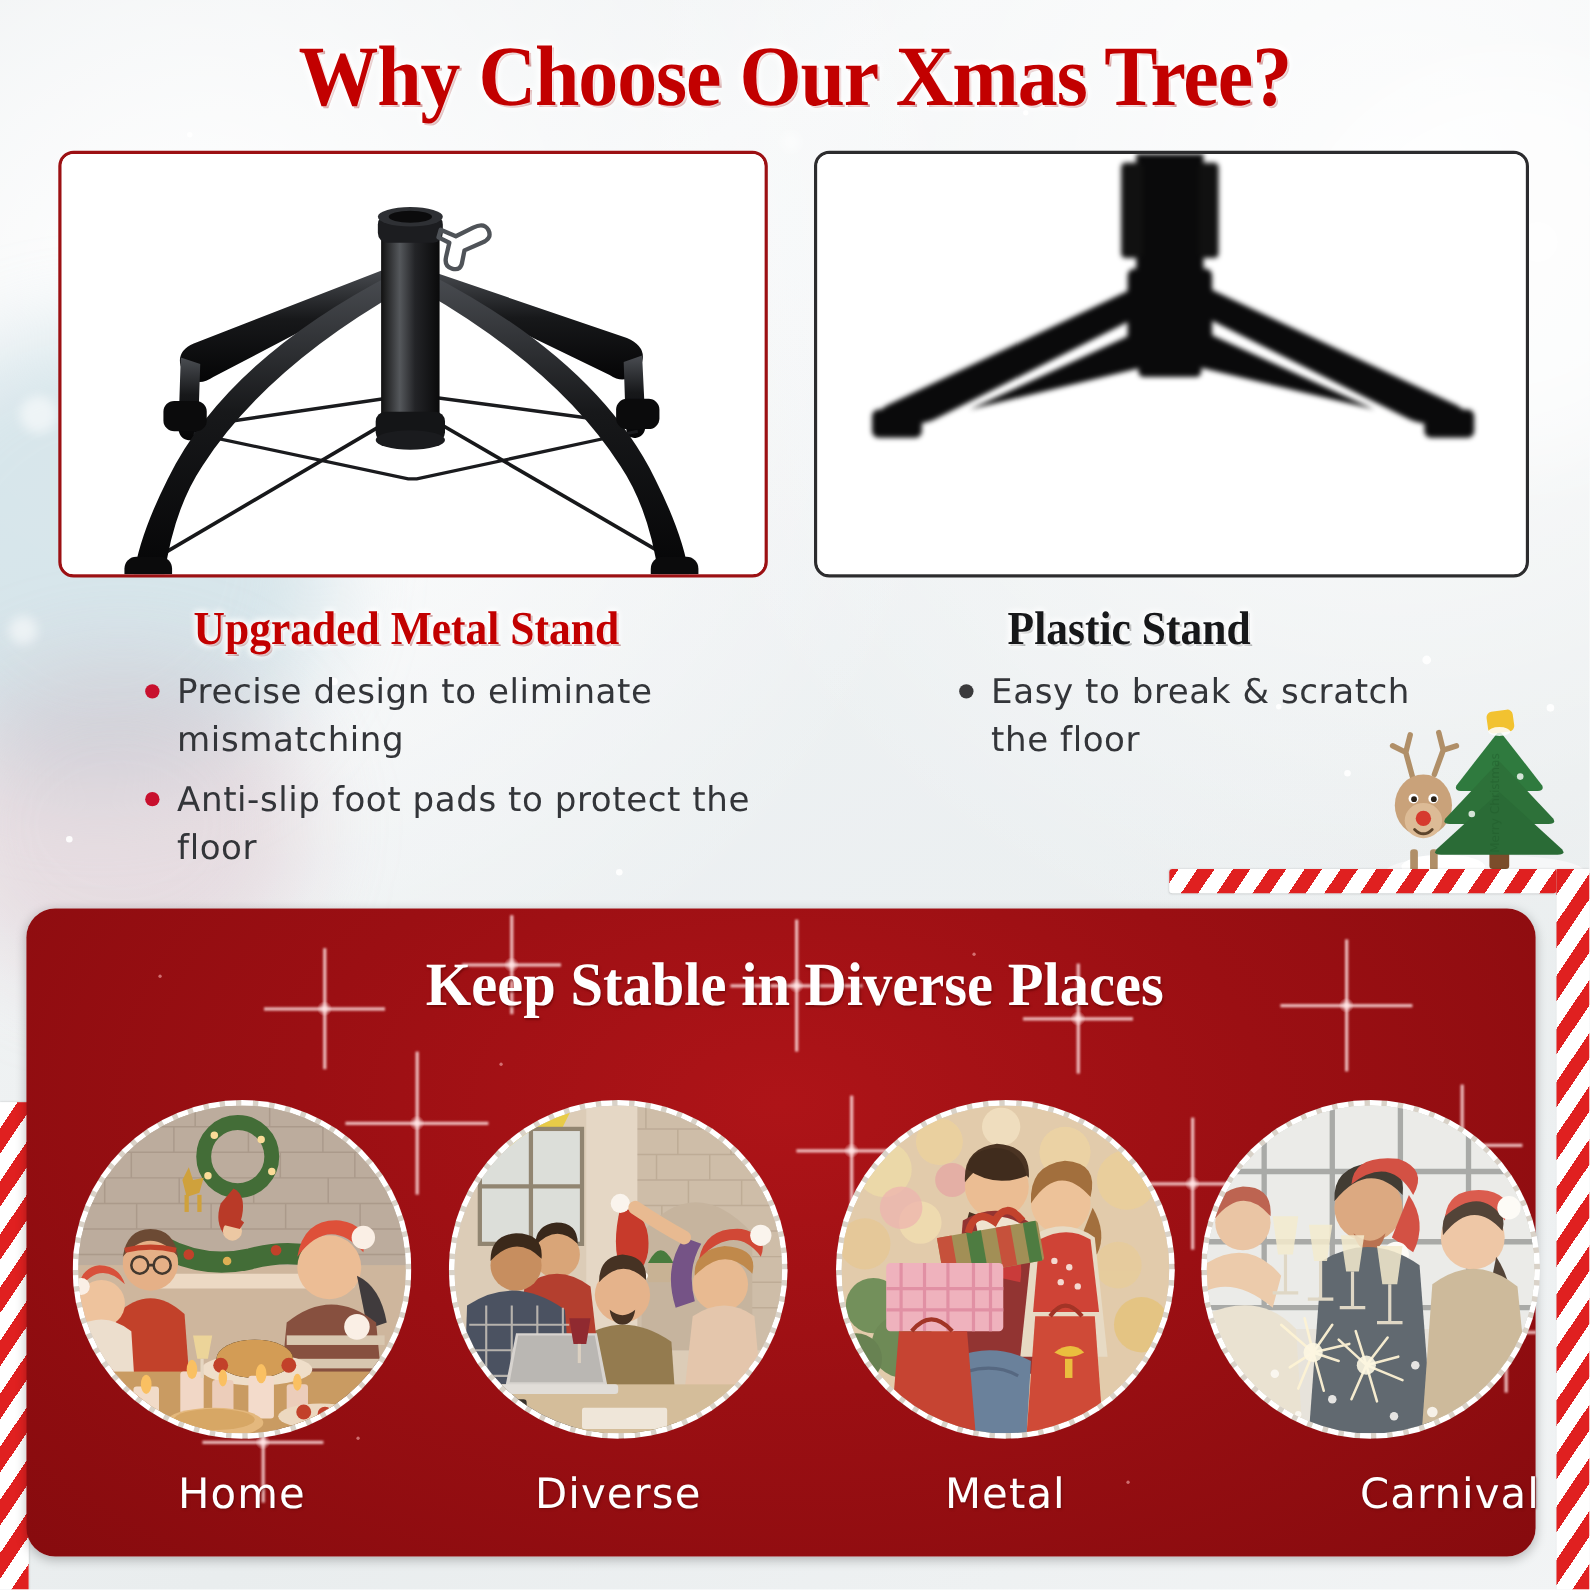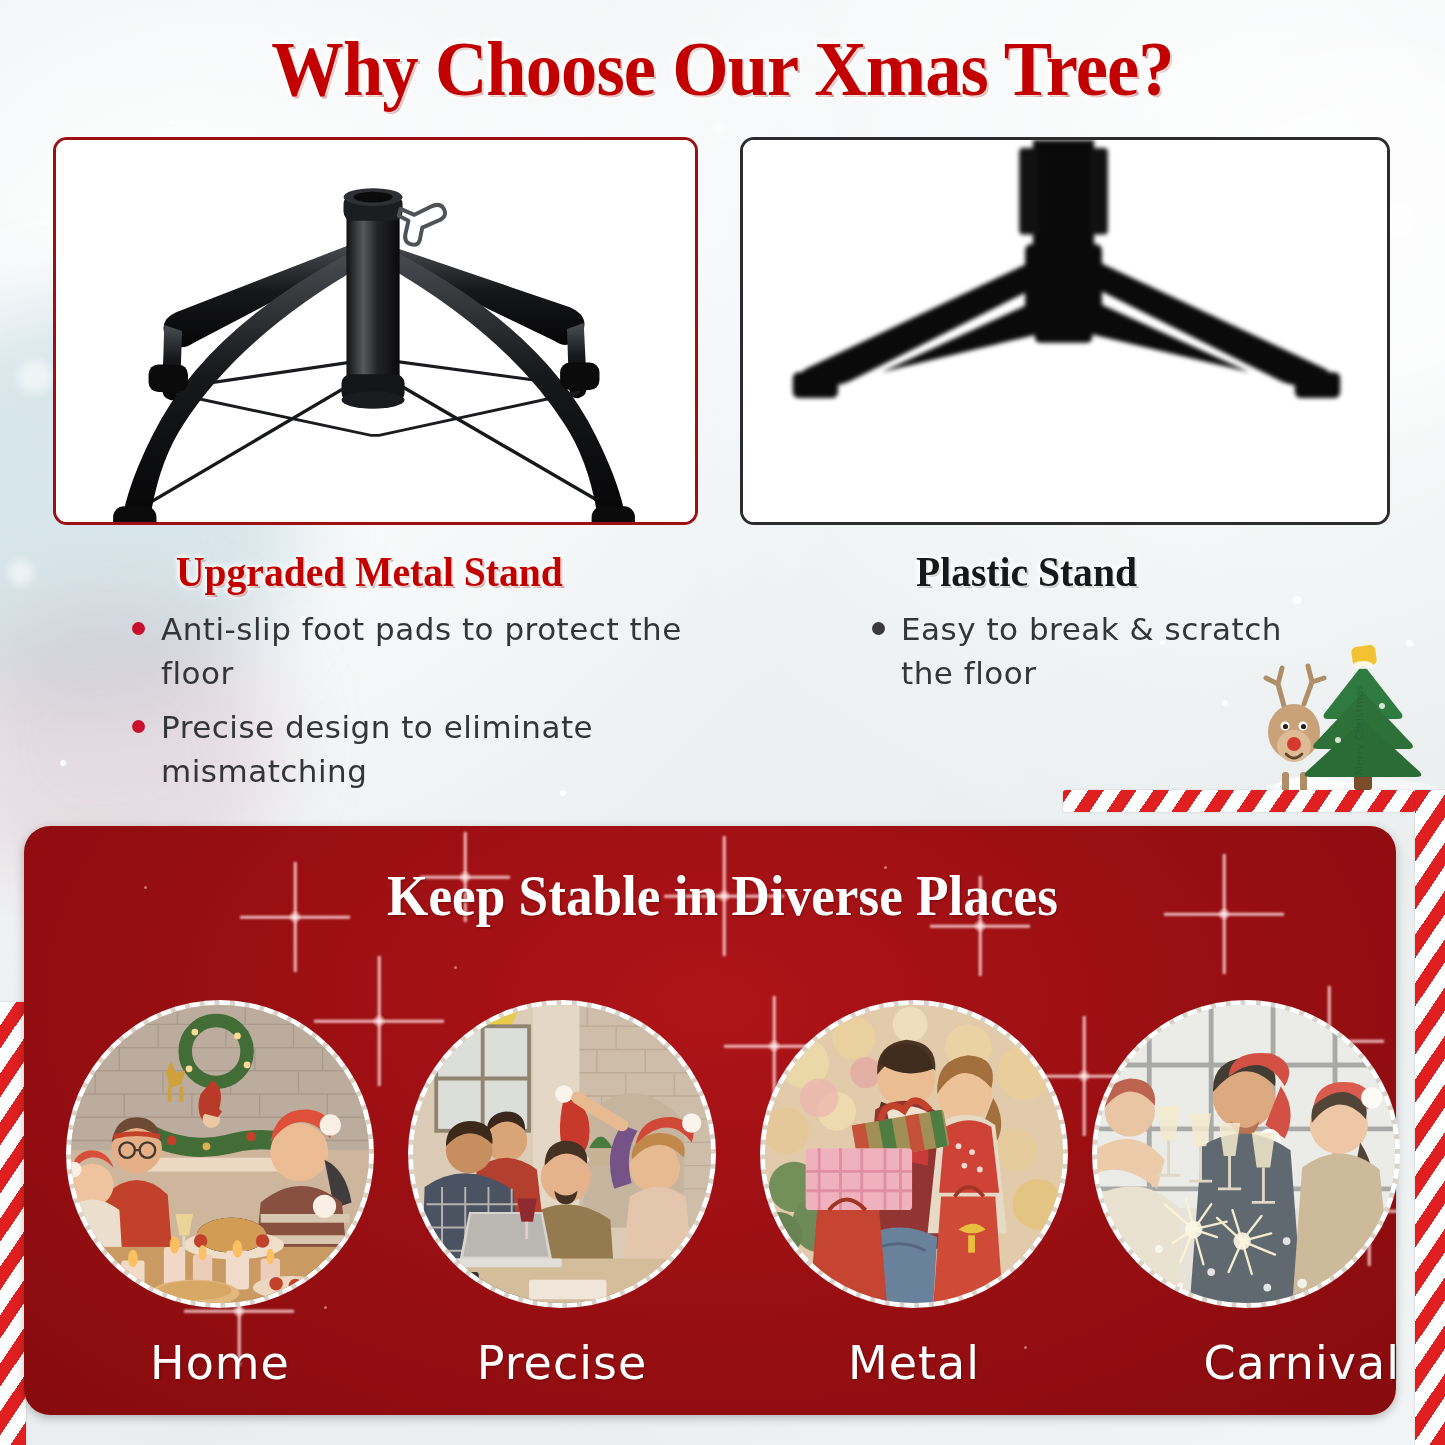--- a/index.html
+++ b/index.html
@@ -155,21 +155,21 @@
     border:5px dashed #ffffff;
     background:#d9d2c8;
   }
   .scene .img { position:absolute; inset:0; }
   .scene-label {
     position:absolute;
     width:308px;
     text-align:center;
     top:1336px;
     font-family:"DejaVu Sans", sans-serif;
-    font-size:46px;
+    font-size:38px;
     color:#ffffff;
     letter-spacing:1px;
     text-shadow:1px 1px 2px rgba(80,0,0,.5);
   }
   .s0 { left:66px;   top:1000px; }
   .s1 { left:408px;  top:1000px; }
   .s2 { left:760px;  top:1000px; }
   .s3 { left:1092px; top:1000px; }
   .l0 { left:66px;  }  .l1 { left:408px; }
   .l2 { left:760px; }  .l3 { left:1092px;text-align:right; }
@@ -267,25 +267,25 @@
     </div>
   </div>
 </div>
 
 <div class="col-head metal">Upgraded Metal Stand</div>
 <div class="col-head plastic">Plastic Stand</div>
 
 <div class="bullets left">
   <div class="bullet">
     <span class="dot"></span>
-    <span class="btext">Anti-slip foot pads to protect the floor</span>
+    <span class="btext">Precise design to eliminate mismatching</span>
   </div>
   <div class="bullet">
     <span class="dot"></span>
-    <span class="btext">Precise design to eliminate mismatching</span>
+    <span class="btext">Anti-slip foot pads to protect the floor</span>
   </div>
 </div>
 
 <div class="bullets right">
   <div class="bullet">
     <span class="dot"></span>
     <span class="btext">Easy to break &amp; scratch the floor</span>
   </div>
 </div>
 
@@ -692,15 +692,15 @@
           <circle cx="212" cy="288" r="5"></circle>
         <circle cx="176" cy="292" r="4"></circle>
           <circle cx="86" cy="290" r="3"></circle>
       </g>
       <rect width="308" height="308" fill="#f2e3c2" opacity=".14"></rect>
     </svg>
   </div>
 </div>
 
 <div class="scene-label l0">Home</div>
-<div class="scene-label l1">Precise</div>
+<div class="scene-label l1">Diverse</div>
 <div class="scene-label l2">Metal</div>
 <div class="scene-label l3">Carnival</div>
 
 </body></html>

